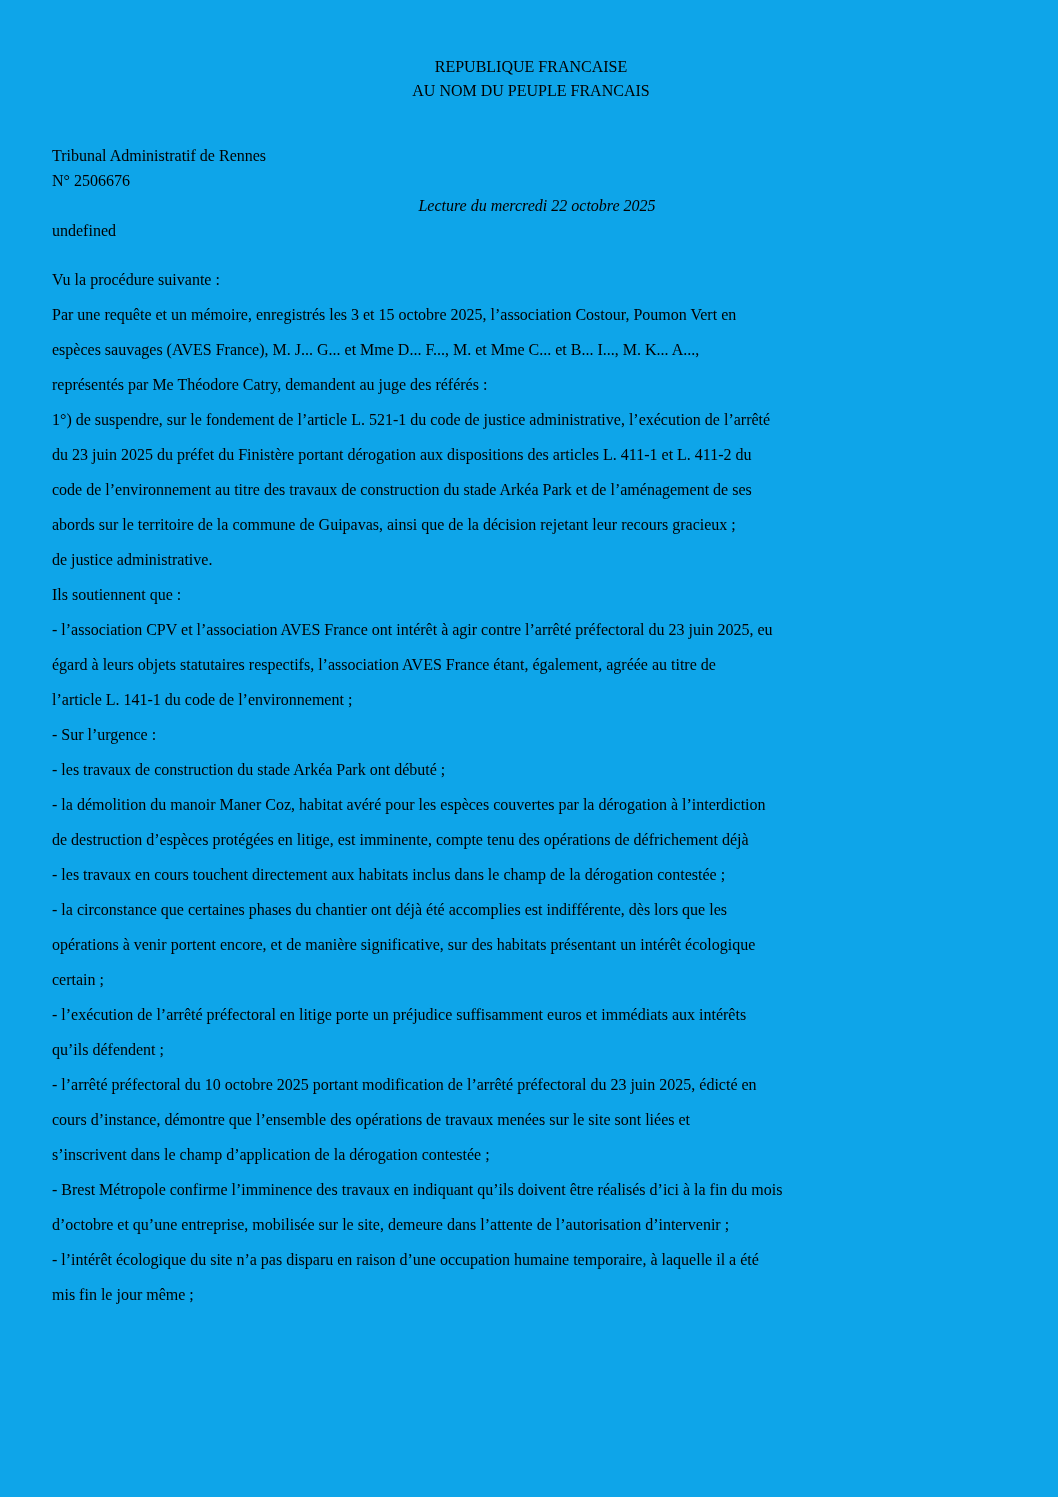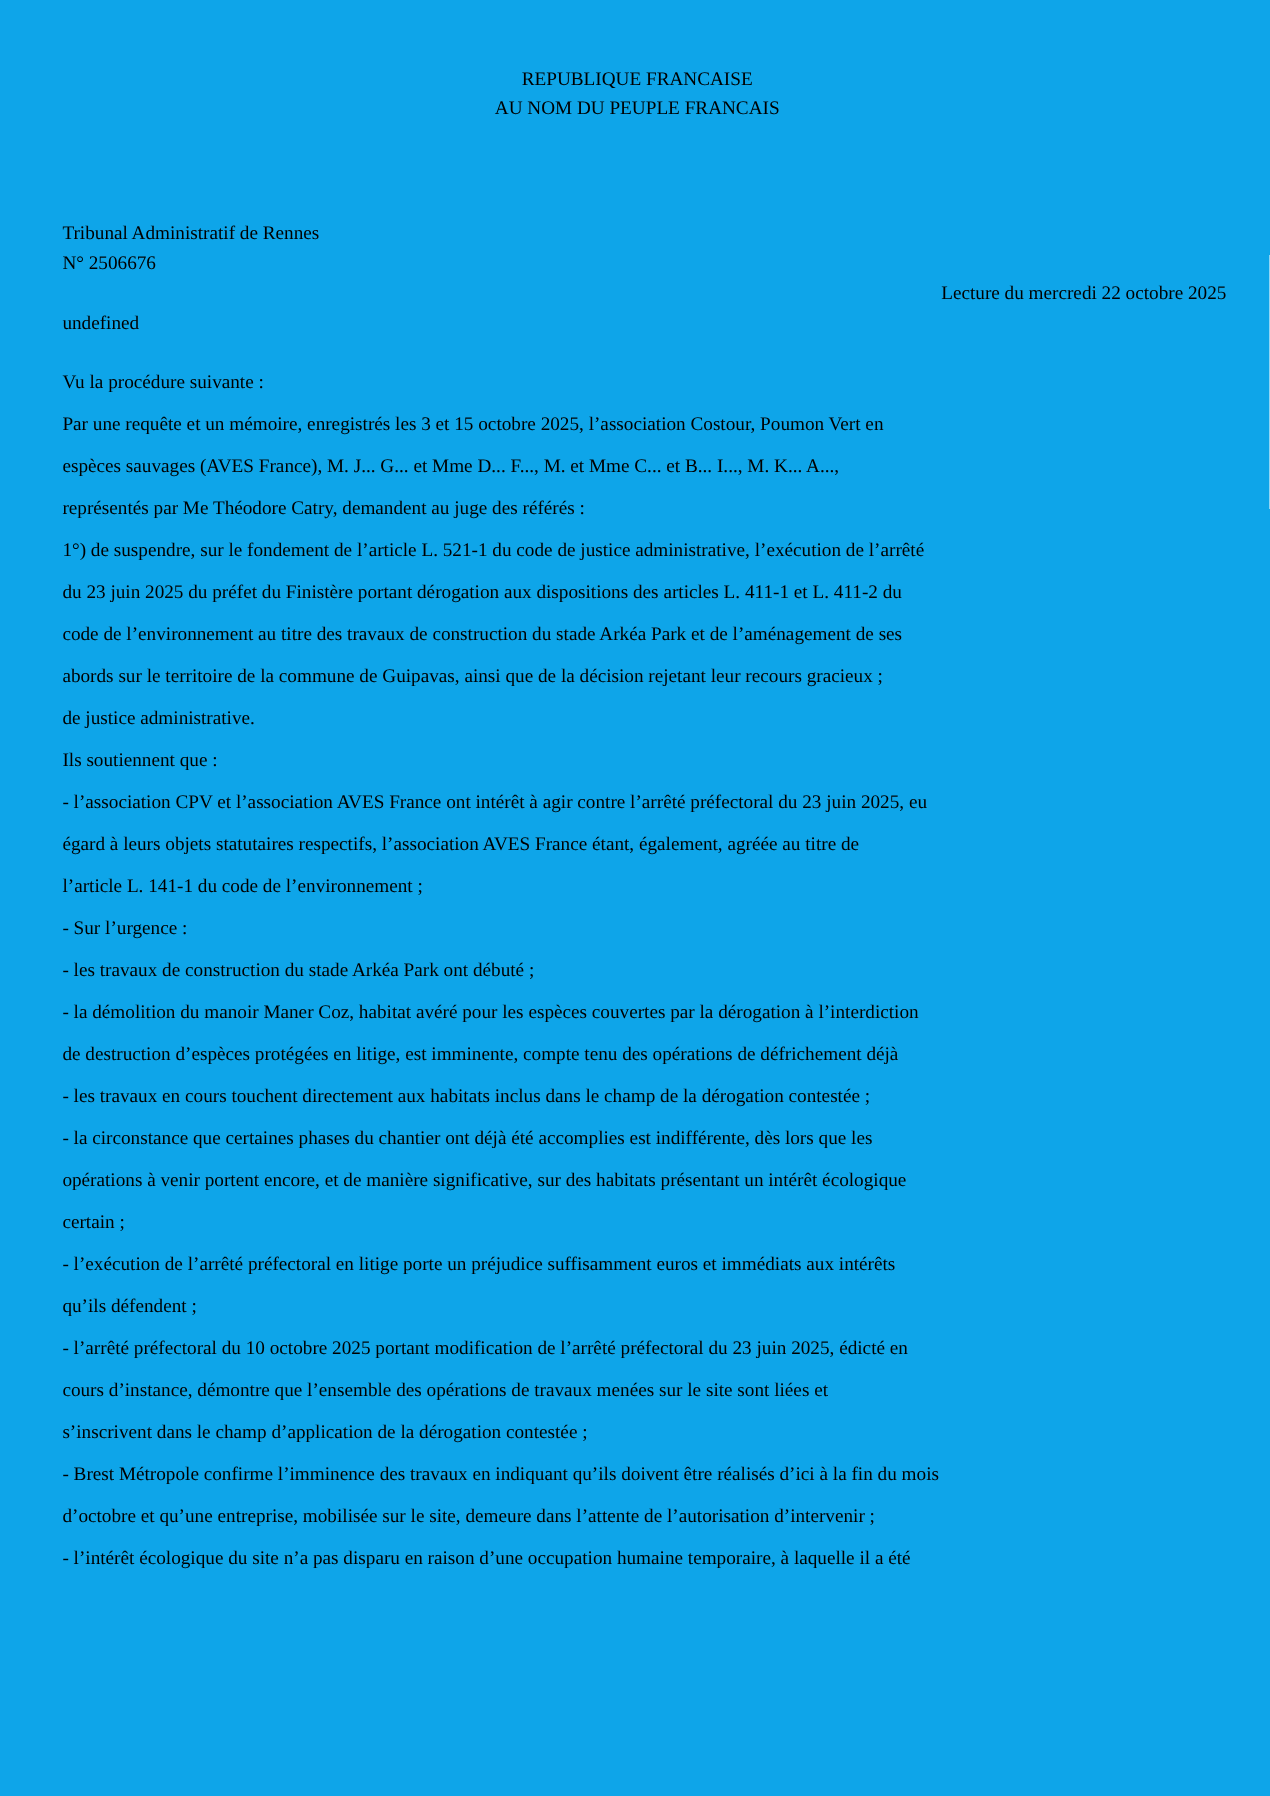--- a/index.html
+++ b/index.html
@@ -18,26 +18,27 @@
     font-family: "Liberation Serif", "DejaVu Serif", serif;
     font-size: 16px;
     overflow: hidden;
   }
   .doc-header {
     width: 958px;
     text-align: center;
     line-height: 24px;
   }
   .case-info {
-    margin-top: 79px;
+    margin-top: 40px;
     width: 970px;
     line-height: 25px;
   }
   .case-info .lecture {
-    text-align: right;
+    text-align: center;
+    font-style: italic;
   }
   .doc-body {
     margin-top: 19px;
     width: 958px;
     line-height: 35px;
   }
   .paragraph {
     margin: 0;
   }
   .line {
@@ -113,16 +114,17 @@
         <div class="line">- l’arrêté préfectoral du 10 octobre 2025 portant modification de l’arrêté préfectoral du 23 juin 2025, édicté en</div>
         <div class="line">cours d’instance, démontre que l’ensemble des opérations de travaux menées sur le site sont liées et</div>
         <div class="line">s’inscrivent dans le champ d’application de la dérogation contestée ;</div>
       </div>
       <div class="paragraph">
         <div class="line">- Brest Métropole confirme l’imminence des travaux en indiquant qu’ils doivent être réalisés d’ici à la fin du mois</div>
         <div class="line">d’octobre et qu’une entreprise, mobilisée sur le site, demeure dans l’attente de l’autorisation d’intervenir ;</div>
       </div>
       <div class="paragraph">
         <div class="line">- l’intérêt écologique du site n’a pas disparu en raison d’une occupation humaine temporaire, à laquelle il a été</div>
+        <div class="line">mis fin le jour même ;</div>
       </div>
     </div>
 
 </div>
 
 </body></html>

